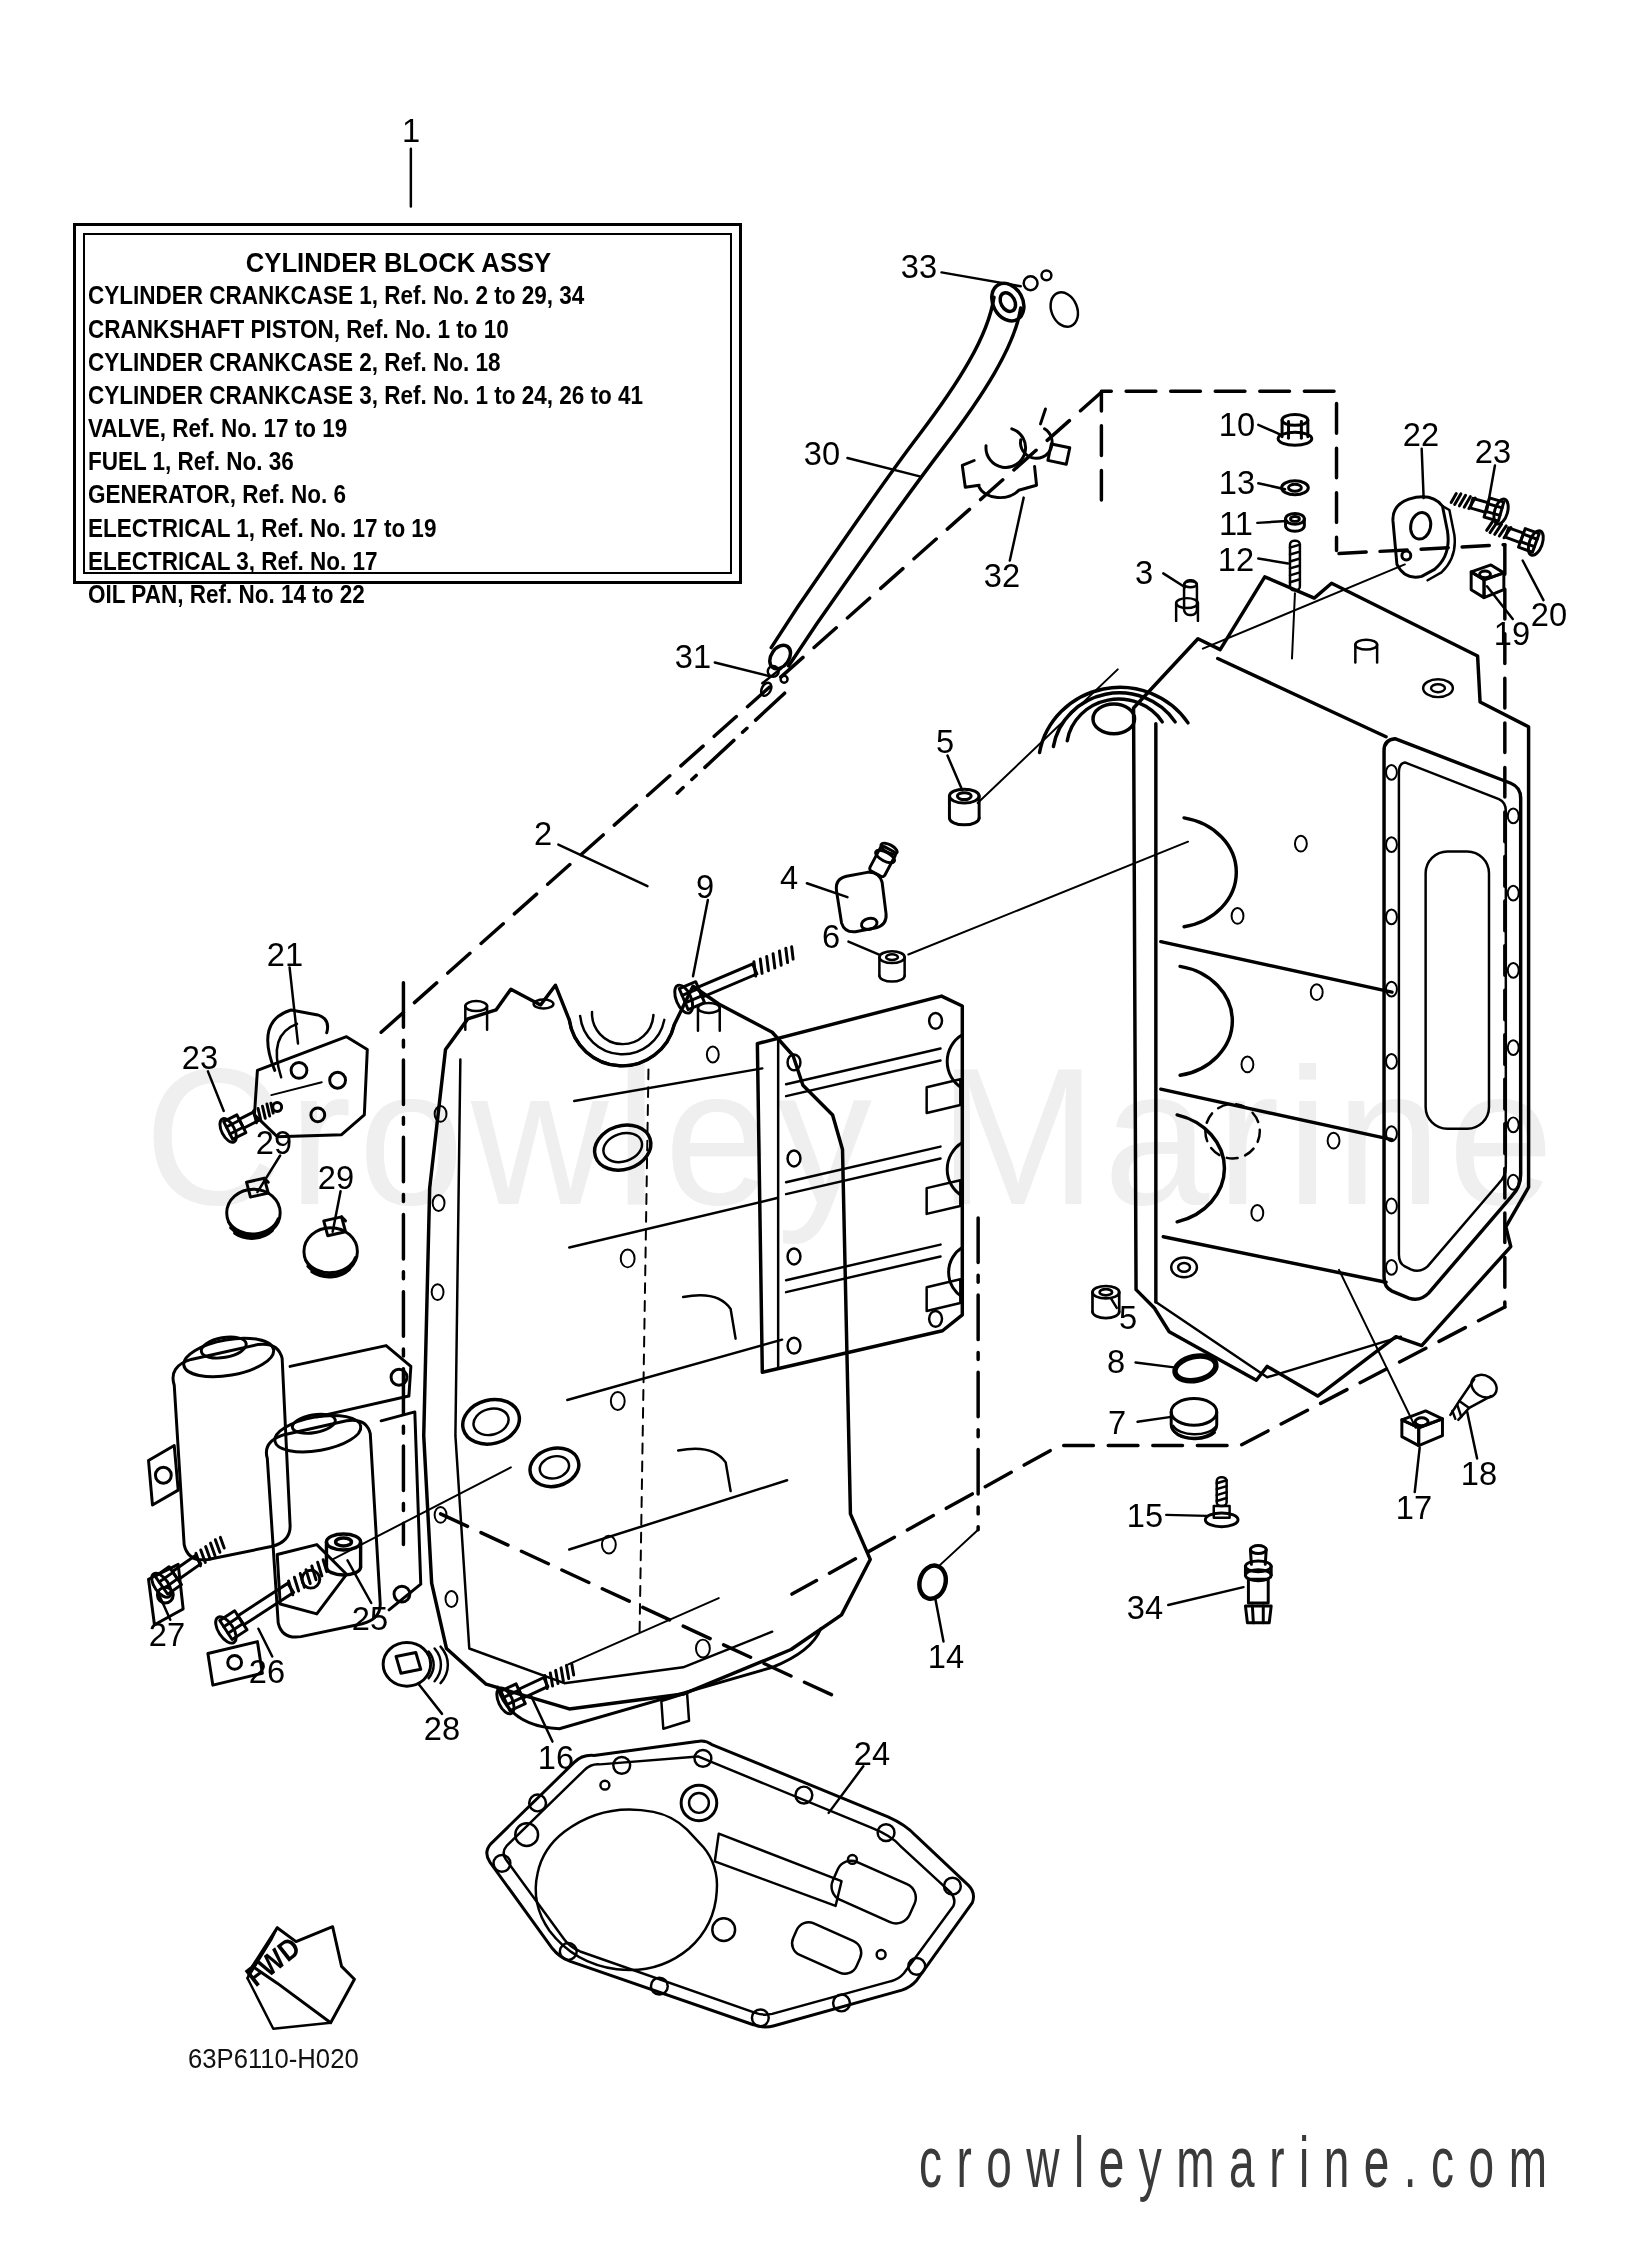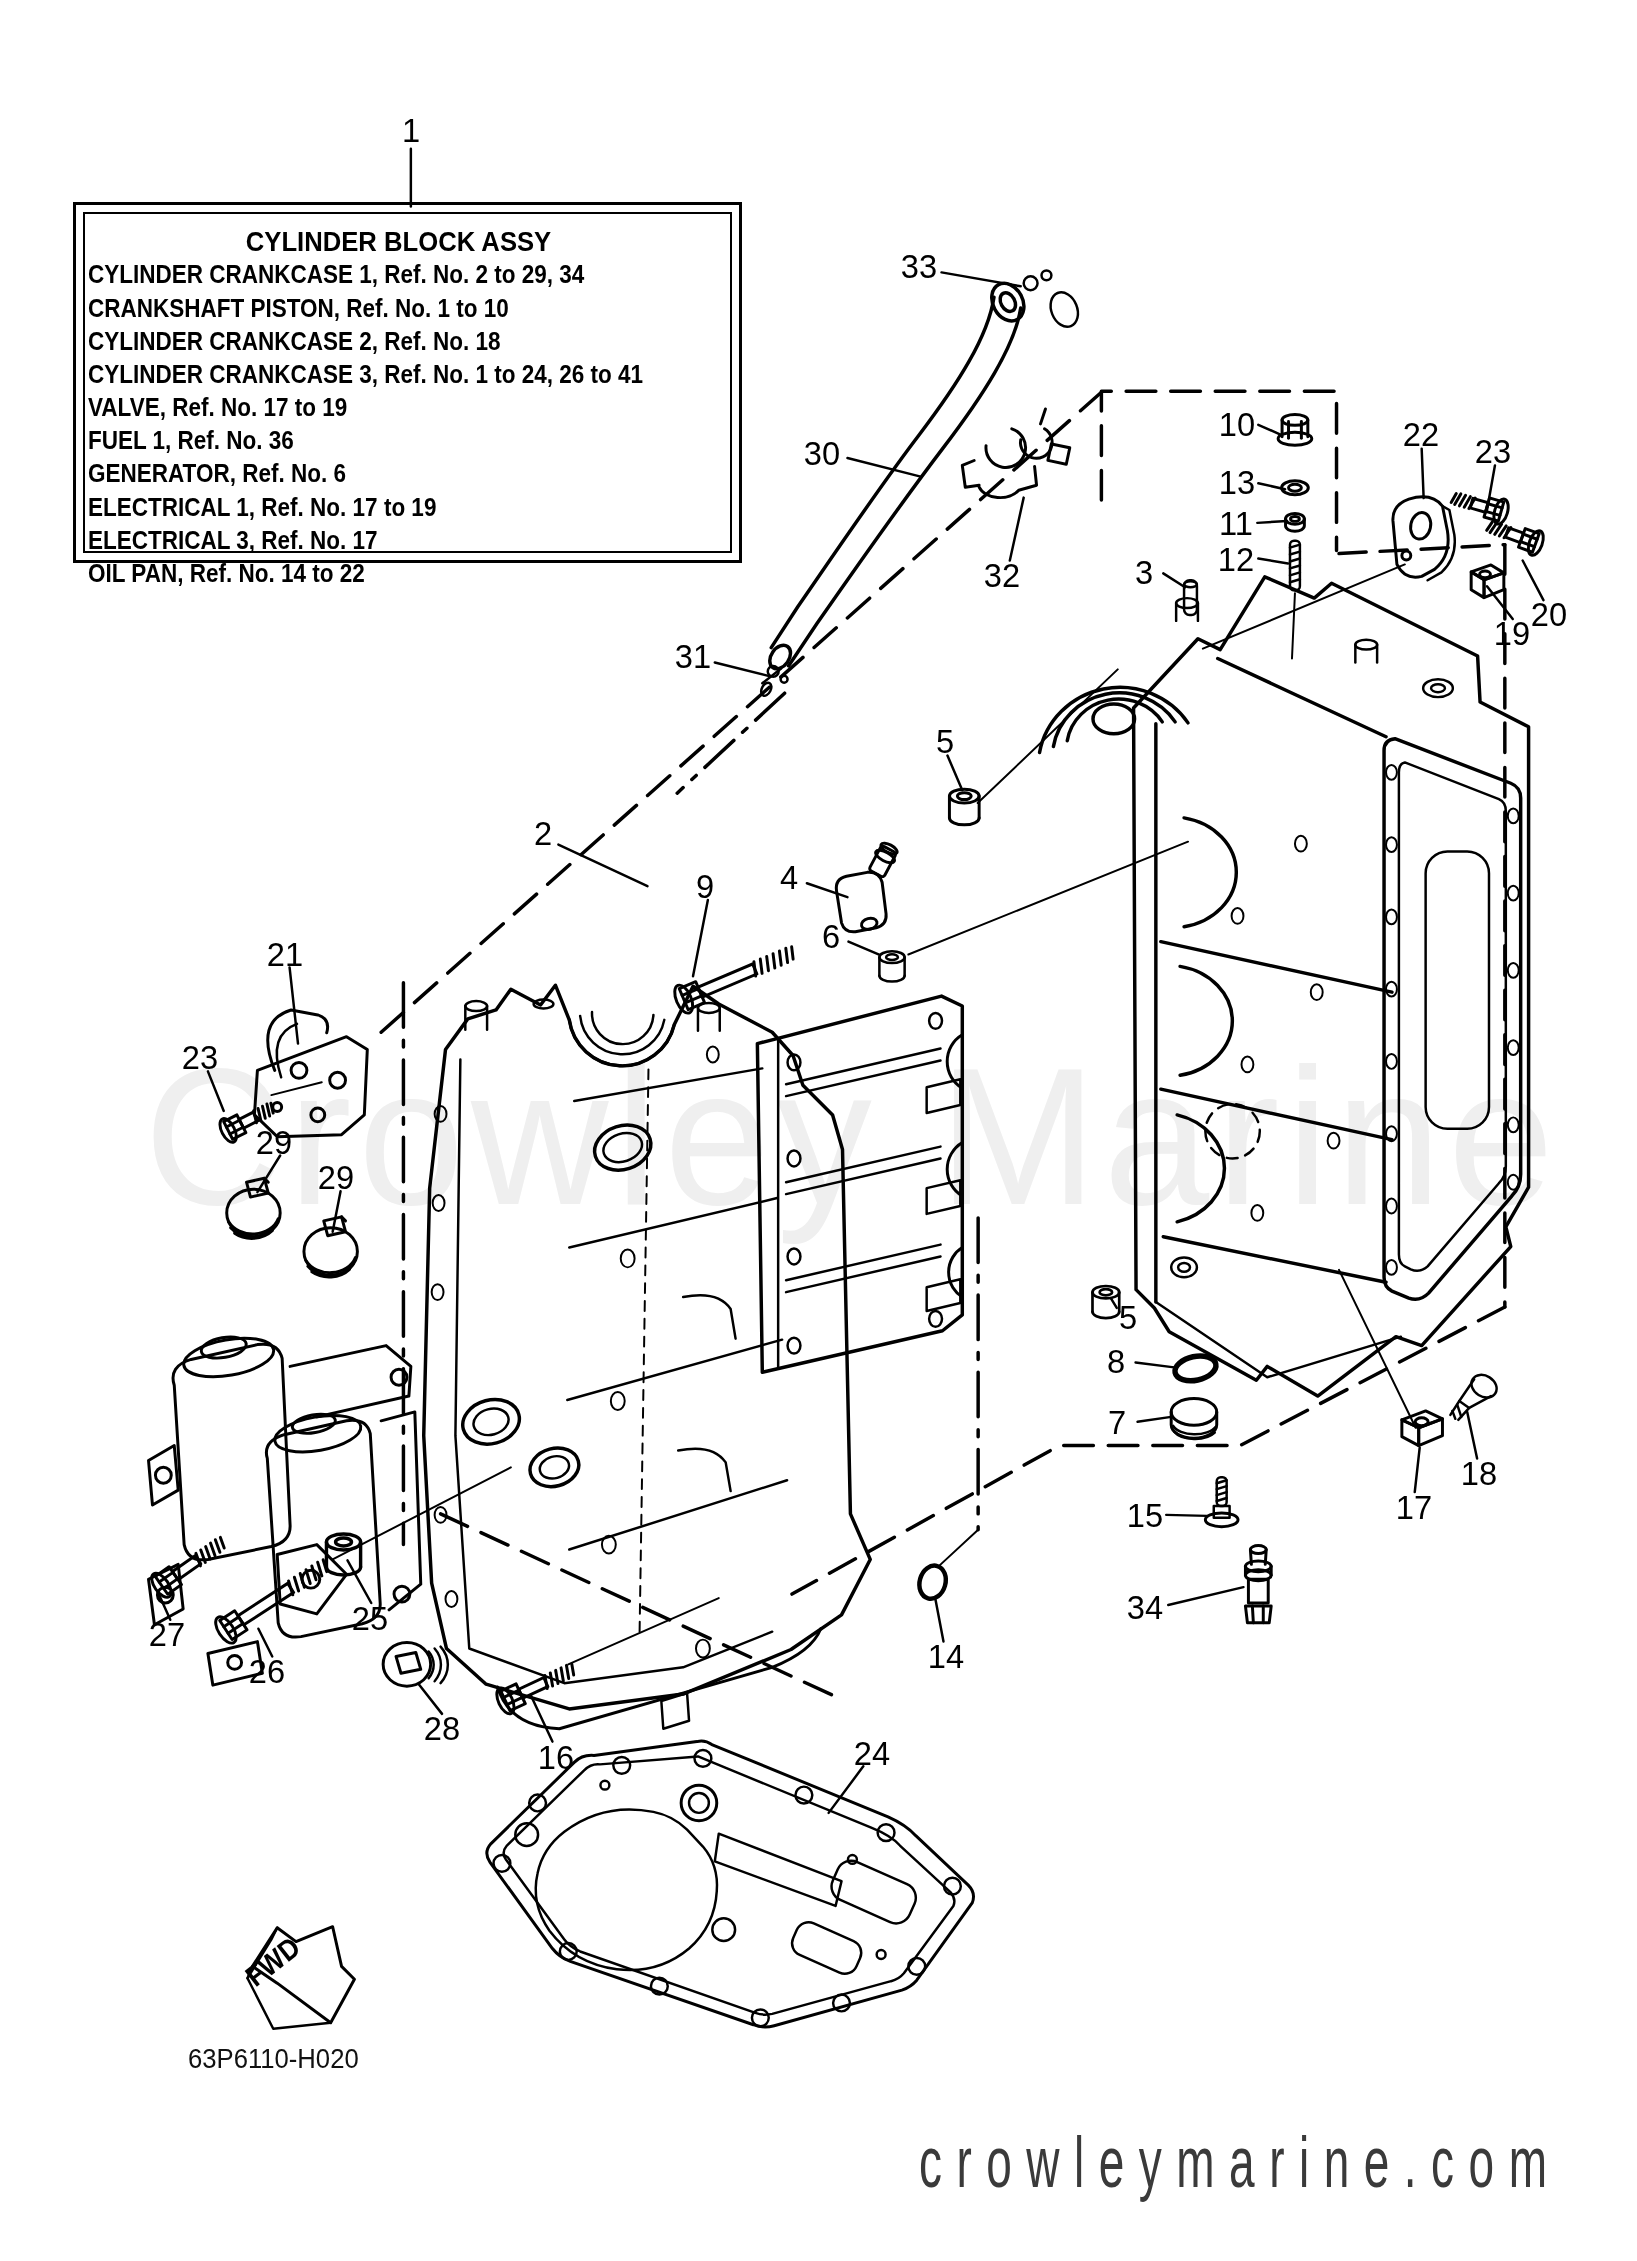--- a/index.html
+++ b/index.html
@@ -1,20 +1,20 @@
 <!DOCTYPE html>
 <html style="font-size:8px"><head>
 <meta charset="utf-8">
 <style>
   html,body{margin:0;padding:0;background:#fff;}
   body{width:1637px;height:2261px;position:relative;font-family:"Liberation Sans",sans-serif;overflow:hidden;}
   #watermark{position:absolute;left:144px;top:1025px;font-size:194px;color:#efefef;letter-spacing:7px;white-space:nowrap;z-index:0;transform:scaleX(0.98);transform-origin:0 0;}
   #diagram-svg{position:absolute;left:0;top:0;z-index:2;}
   .callout{position:absolute;transform:translate(-50%,-50%) scaleX(0.96);font-size:34px;color:#000;z-index:4;white-space:nowrap;}
-  #info-box{position:absolute;left:73px;top:202px;width:663px;height:355px;border:3px solid #000;z-index:3;background:transparent;}
+  #info-box{position:absolute;left:73px;top:223px;width:663px;height:355px;border:3px solid #000;z-index:3;background:transparent;}
   #info-box .inner{position:absolute;left:7px;top:7px;right:7px;bottom:7px;border:2.5px solid #000;}
   #ib-title{position:absolute;left:10px;top:22px;width:625px;text-align:center;font-size:27px;font-weight:bold;transform:scaleX(0.95);transform-origin:50% 50%;}
   .ibline{position:absolute;left:12px;font-size:25px;font-weight:bold;white-space:nowrap;transform:scaleX(0.90);transform-origin:0 0;}
   #drawing-number{position:absolute;left:188px;top:2044px;font-size:27px;color:#111;z-index:3;transform:scaleX(0.95);transform-origin:0 0;}
   #site-text{position:absolute;left:919px;top:2120px;font-size:73px;color:#3a3a3a;letter-spacing:23px;white-space:nowrap;z-index:3;transform:scaleX(0.63);transform-origin:0 0;}
   #fwd-label{position:absolute;left:273px;top:1962px;font-size:29px;font-weight:bold;z-index:3;transform:translate(-50%,-50%) rotate(-38deg) scaleX(0.9);}
 </style>
 </head>
 <body>
 

